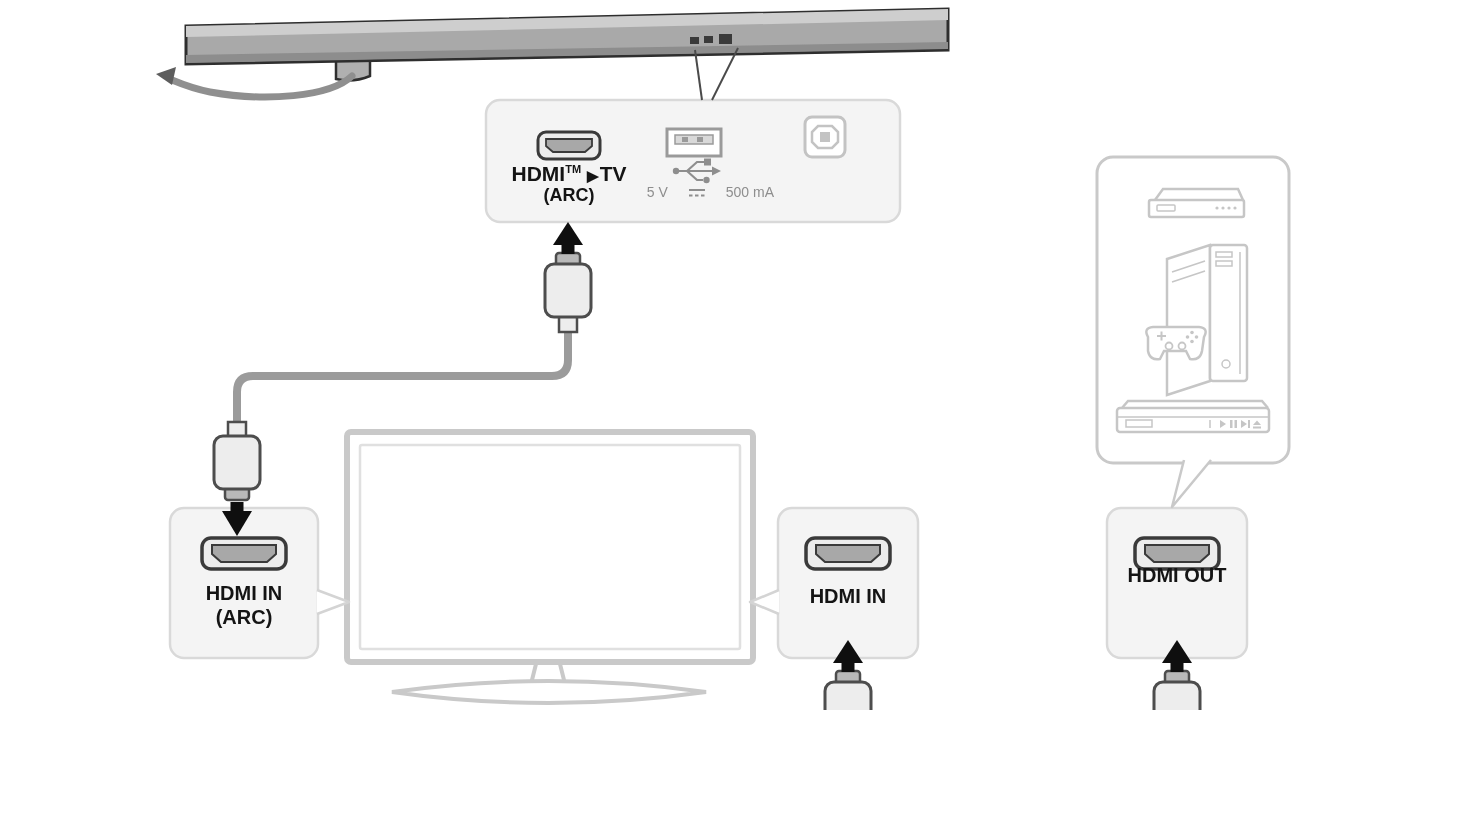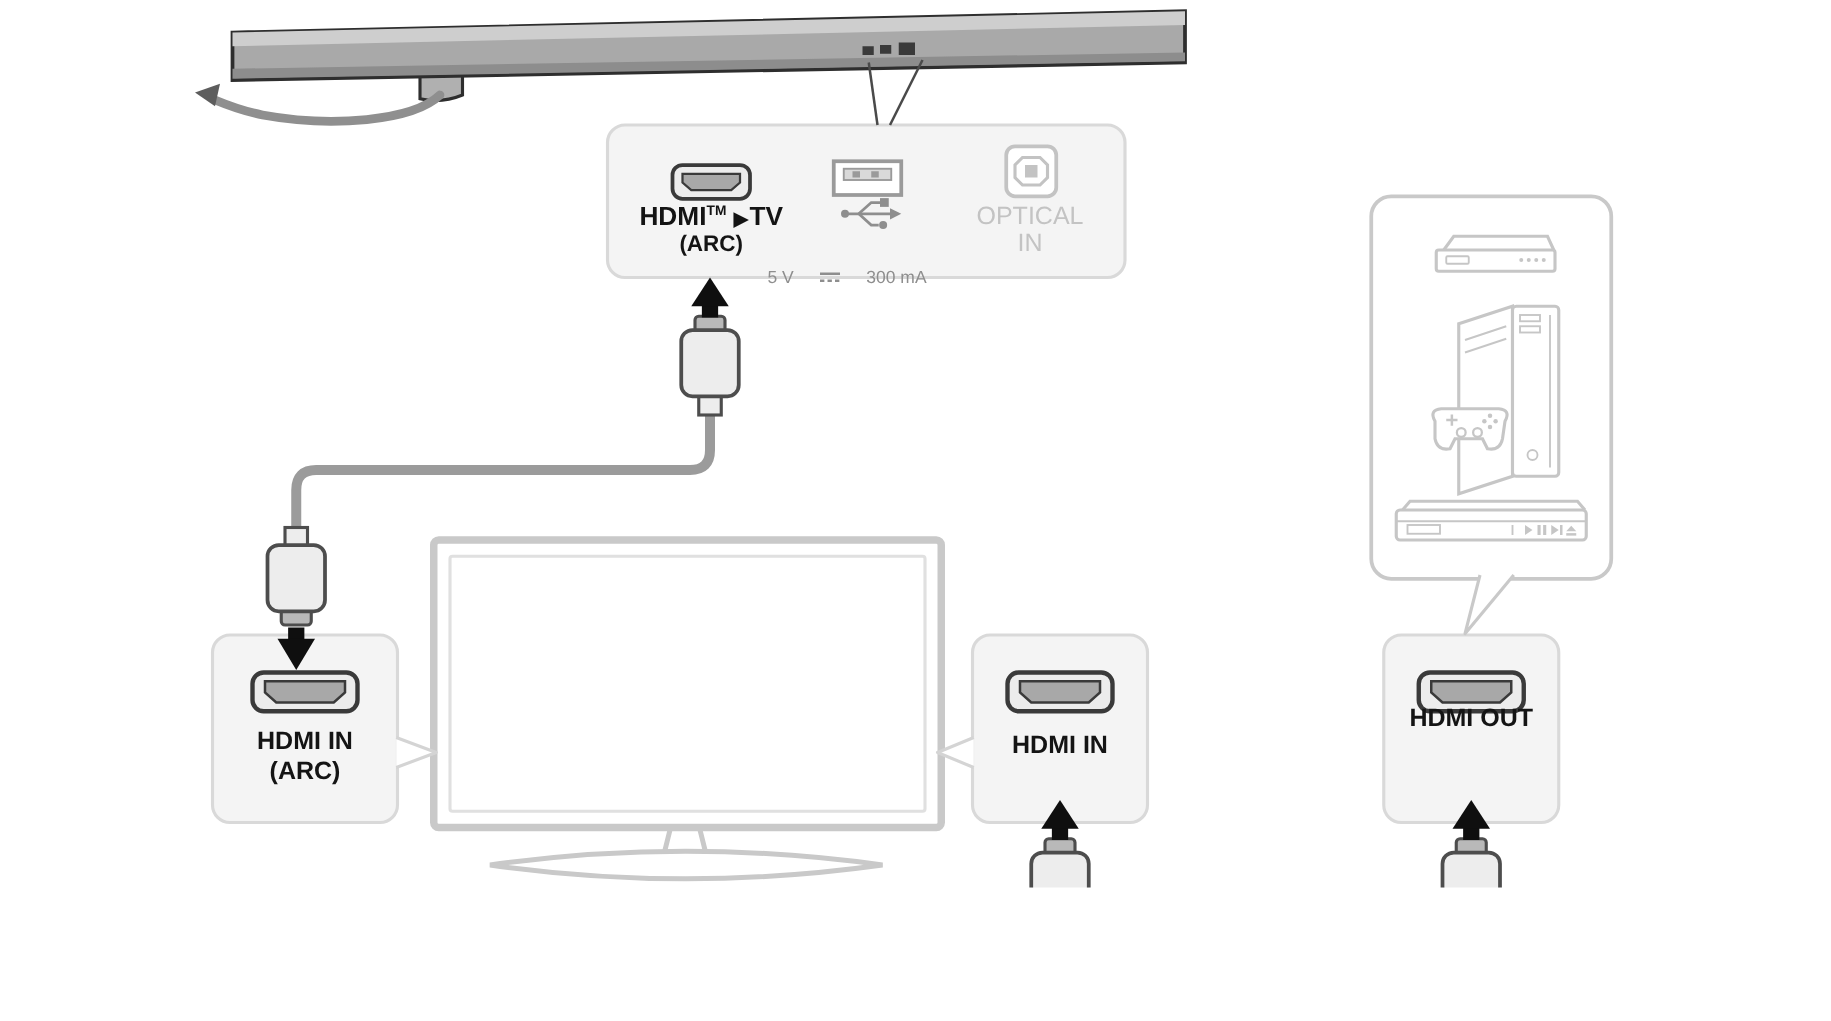--- a/index.html
+++ b/index.html
@@ -6,21 +6,21 @@
   html,body { background:#fff; }
   body { width:1465px; height:817px; font-family:"Liberation Sans",sans-serif; }
   .canvas { position:relative; width:1465px; height:710px; background:#fff; overflow:hidden; }
   .canvas > svg { position:absolute; left:0; top:0; }
   .lbl { position:absolute; text-align:center; color:#141414; font-weight:700; line-height:1.12; }
   .hdmi-tv { left:482px; top:162px; width:174px; font-size:21px; }
   .hdmi-tv sup { font-size:11px; font-weight:700; }
   .hdmi-tv .tri { font-size:15px; margin:0 1px 0 6px; }
   .arc-top { left:482px; top:185px; width:174px; font-size:18px; }
   .usb-lbl { left:614px; top:185px; width:160px; font-size:14px; color:#8e8e8e; font-weight:400;
-             display:flex; align-items:center; justify-content:flex-start; gap:20px;margin-top:29px; }
+             display:flex; align-items:center; justify-content:flex-end; gap:20px; }
   .optical-lbl { left:762px; top:162px; width:124px; font-size:20px; color:#c3c3c3; font-weight:400; }
   .tvbox-l1 { left:170px; top:582px; width:148px; font-size:20px; }
   .tvbox-l2 { left:170px; top:606px; width:148px; font-size:20px; }
   .inbox-l  { left:778px; top:585px; width:140px; font-size:20px; }
   .outbox-l { left:1107px; top:564px; width:140px; font-size:20px; }
 </style>
 </head>
 <body>
 
 <div class="canvas">
@@ -199,26 +199,22 @@
   <span>HDMI</span><sup>TM</sup><span class="tri">▶</span><span>TV</span>
 </div>
 <div class="lbl arc-top">(ARC)</div>
 
 <div class="lbl usb-lbl">
   <span>5 V</span>
   <svg width="18" height="11">
     <line x1="1" y1="3" x2="17" y2="3" stroke="#8e8e8e" stroke-width="2"></line>
     <line x1="1" y1="8.5" x2="17" y2="8.5" stroke="#8e8e8e" stroke-width="2" stroke-dasharray="3.5,2.5"></line>
   </svg>
-  <span>300 mA</span>
+  <span>500 mA</span>
 </div>
 
-<div class="lbl optical-lbl">
-  <div>OPTICAL</div>
-  <div>IN</div>
-</div>
 
 <div class="lbl tvbox-l1">HDMI IN</div>
 <div class="lbl tvbox-l2">(ARC)</div>
 <div class="lbl inbox-l">HDMI IN</div>
 <div class="lbl outbox-l">HDMI OUT</div>
 
 </div>
 
 </body></html>

